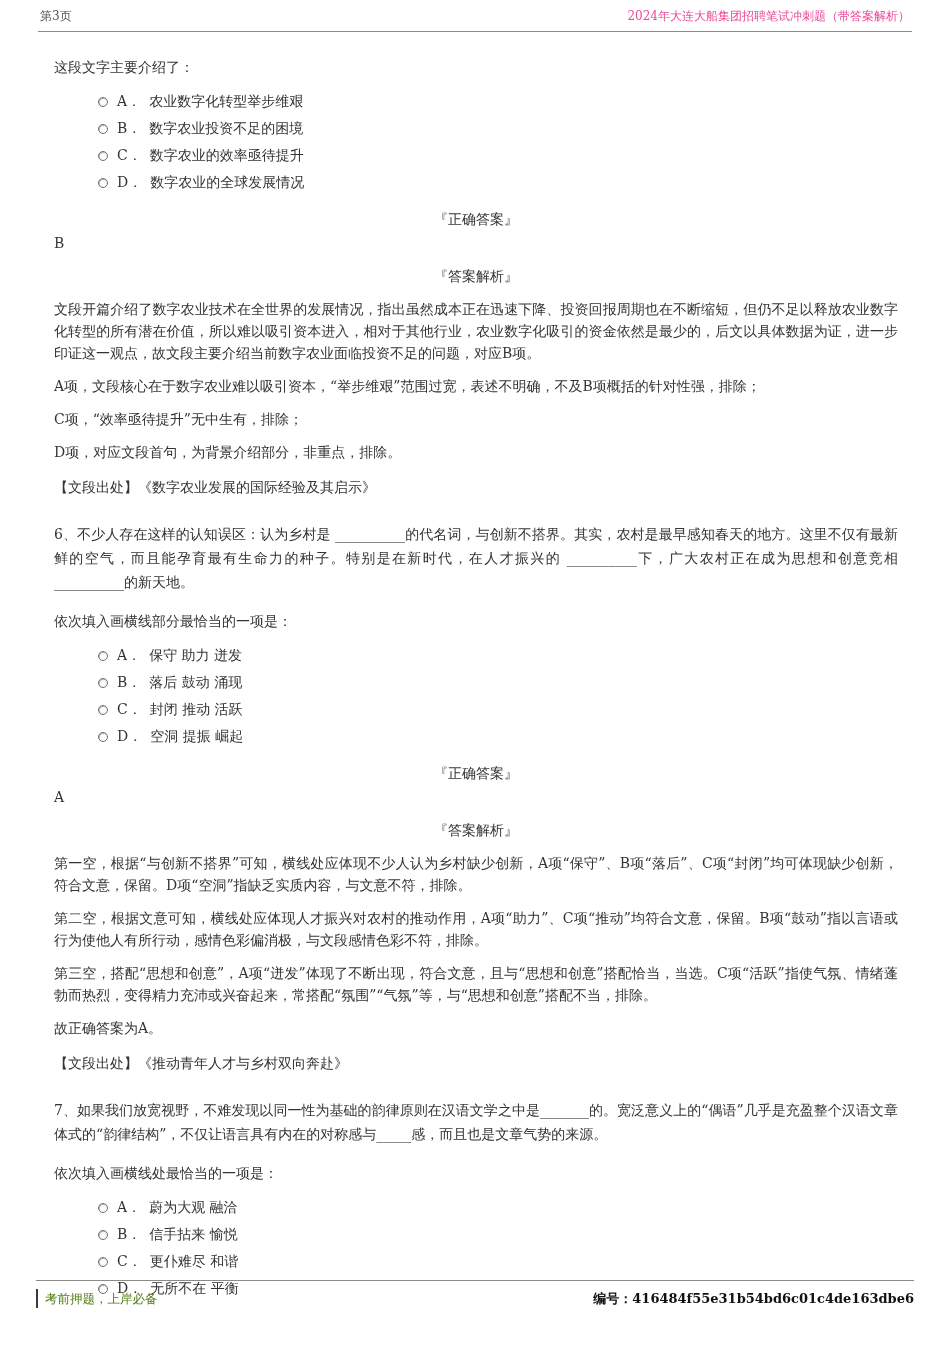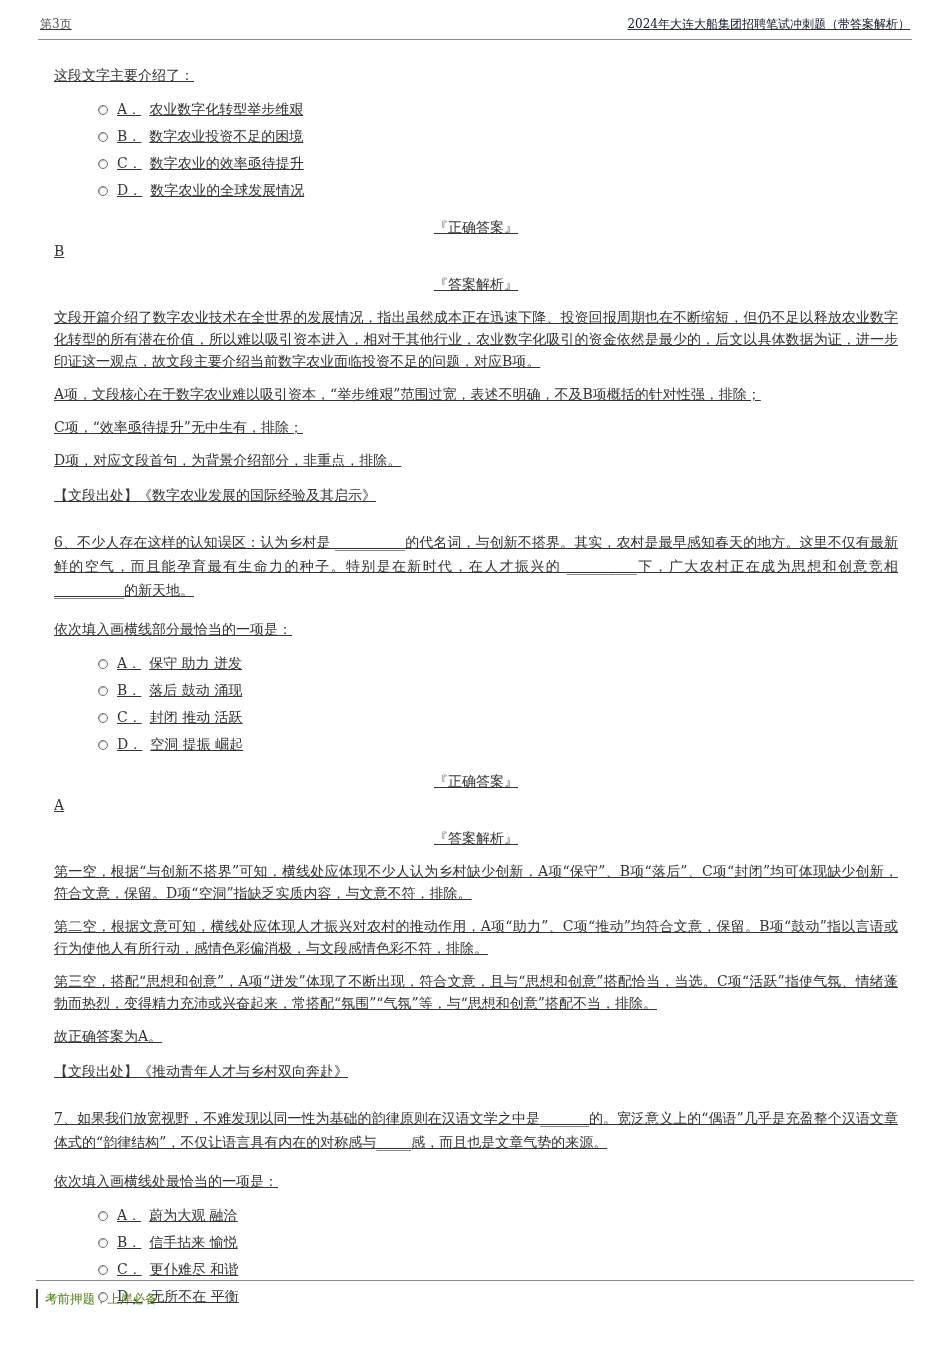--- a/index.html
+++ b/index.html
@@ -5,33 +5,32 @@
   * { margin:0; padding:0; box-sizing:border-box; }
   html,body { background:#ffffff; }
   body {
     width:950px; height:1345px;
     font-family:"DejaVu Serif","Liberation Serif",serif;
     color:#333333;
   }
   .page {
     position:relative;
     width:950px; height:1322px;
-    padding:12px 38px 0 38px;
+    padding:4px 38px 0 38px;
     overflow:hidden;
     background:#ffffff;
-    text-decoration:underline;
   }
   
   .hdr {
     display:flex; justify-content:space-between; align-items:flex-end;
     font-size:12px; color:#555;
     padding:4px 2px 6px 2px;
     border-bottom:1px solid #8a8a8a;
   }
-  .hdr .title { color:#0f172a; }
+  .hdr .title { color:#ec4899; }
   
   .main { padding:16px 14px 0 16px; }
   .para {
     font-size:14px; line-height:22px;
     text-align:justify;
     margin-top:11px;
     color:#333;
   }
   .intro { margin-top:8px; }
   .stem { margin-top:24px; line-height:24px; }
@@ -175,15 +174,16 @@
 
     </section>
 
   </div>
 
   <div class="ftr">
     <span class="ftr-left">
       <span class="ftr-mark"></span>
       <span>考前押题，上岸必备</span>
     </span>
+    <span class="ftr-right">编号：416484f55e31b54bd6c01c4de163dbe6</span>
   </div>
 
 </div>
 
 </body></html>

